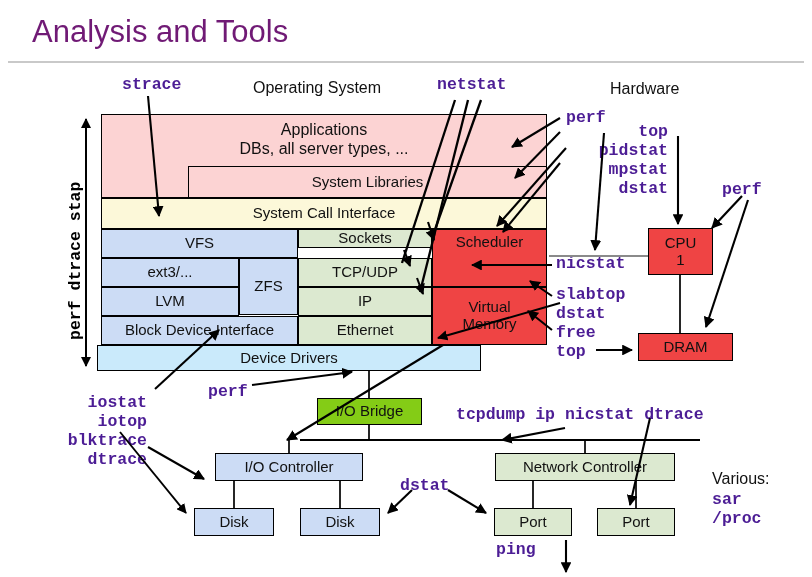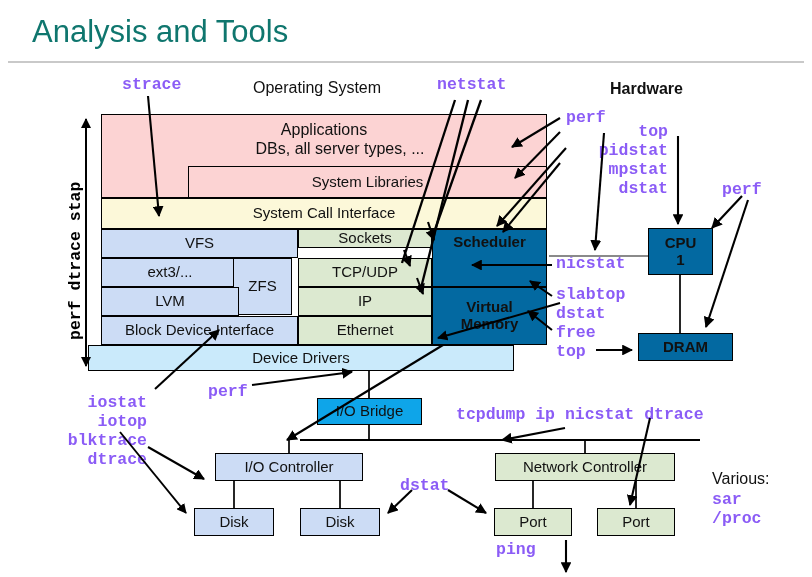--- a/index.html
+++ b/index.html
@@ -8,21 +8,21 @@
     background:#ffffff;
     font-family:"Liberation Sans", sans-serif;
     overflow:hidden;
     position:relative;
   }
   #stage{position:absolute;left:0;top:0;width:812px;height:577px;}
 
   
   .title{
     position:absolute;left:32px;top:14px;
-    font-size:31px;color:#0f766e;
+    font-size:31px;color:#701a75;
     font-family:"Liberation Sans", sans-serif;
     letter-spacing:0px;white-space:nowrap;
   }
   .title-rule{
     position:absolute;left:8px;top:61px;width:796px;height:2px;
     background:#c9c9c9;
   }
 
   
   #art{position:absolute;left:0;top:0;width:812px;height:577px;pointer-events:none;}
@@ -37,31 +37,31 @@
     color:#111;
     font-size:15px;
     line-height:1.12;
     font-family:"Liberation Sans", sans-serif;
   }
   .box.nb{border:1.1px solid #000;}
   .pink{background:#FCD3D3;}
   .cream{background:#FCF8D9;}
   .blue{background:#CCDCF5;}
   .green{background:#DCE9D0;}
-  .orange{background:#0369a1;font-weight:bold;}
-  .cyan{background:#0ea5e9;}
+  .orange{background:#ef4444;}
+  .cyan{background:#84cc16;}
   .lblue{background:#CAEAFB;}
 
   
   .tool{
     position:absolute;
     font-family:"Liberation Mono", monospace;
     font-size:16.5px;
     font-weight:bold;
-    color:#8b5cf6;
+    color:#4c1d95;
     white-space:pre;
     line-height:19px;
     letter-spacing:0px;
   }
   .tool.r{text-align:right;}
 
   
   .hdg{
     position:absolute;
     font-family:"Liberation Sans", sans-serif;
@@ -81,50 +81,50 @@
 </style>
 </head>
 <body>
 
 <div id="stage">
 
   <div class="title">Analysis and Tools</div>
   <div class="title-rule"></div>
 
   <div class="hdg" style="left:253px;top:79px;">Operating System</div>
-  <div class="hdg" style="left:610px;top:80px;font-weight:bold;">Hardware</div>
+  <div class="hdg" style="left:610px;top:80px;">Hardware</div>
 
   <div class="vlabel" style="left:66px;top:340px;">perf dtrace stap</div>
 
   <div class="box pink" style="left:101px;top:114px;width:446px;height:84px;"></div>
   <div class="hdg" style="left:101px;top:121px;width:446px;text-align:center;">Applications</div>
-  <div class="hdg" style="left:101px;top:140px;width:446px;text-align:center;margin-left:16px;">DBs, all server types, ...</div>
+  <div class="hdg" style="left:101px;top:140px;width:446px;text-align:center;">DBs, all server types, ...</div>
 
   <div class="box pink nb" style="left:188px;top:166px;width:359px;height:32px;">System Libraries</div>
 
   <div class="box cream" style="left:101px;top:198px;width:446px;height:31px;">System Call Interface</div>
 
   <div class="box blue nb" style="left:101px;top:229px;width:197px;height:29px;">VFS</div>
   <div class="box blue nb" style="left:101px;top:258px;width:138px;height:29px;">ext3/...</div>
-  <div class="box blue nb" style="left:233px;top:258px;width:59px;height:57px;">ZFS</div>
+  <div class="box blue nb" style="left:239px;top:258px;width:59px;height:57px;">ZFS</div>
   <div class="box blue nb" style="left:101px;top:287px;width:138px;height:29px;">LVM</div>
   <div class="box blue nb" style="left:101px;top:316px;width:197px;height:29px;">Block Device Interface</div>
 
   <div class="box green nb" style="left:298px;top:229px;width:134px;height:19px;">Sockets</div>
   <div class="box green nb" style="left:298px;top:258px;width:134px;height:29px;">TCP/UDP</div>
   <div class="box green nb" style="left:298px;top:287px;width:134px;height:29px;">IP</div>
   <div class="box green nb" style="left:298px;top:316px;width:134px;height:29px;">Ethernet</div>
 
   <div class="box orange nb" style="left:432px;top:229px;width:115px;height:58px;align-items:flex-start;padding-top:4px;">Scheduler</div>
   <div class="box orange nb two-line" style="left:432px;top:287px;width:115px;height:58px;">
     <span>Virtual</span>
     <span>Memory</span>
   </div>
 
-  <div class="box lblue" style="left:88px;top:345px;width:426px;height:26px;">Device Drivers</div>
+  <div class="box lblue" style="left:97px;top:345px;width:384px;height:26px;">Device Drivers</div>
 
   <div class="box orange two-line" style="left:648px;top:228px;width:65px;height:47px;font-size:15px;">
     <span>CPU</span>
     <span>1</span>
   </div>
 
   <div class="box orange" style="left:638px;top:333px;width:95px;height:28px;">DRAM</div>
 
   <div class="box cyan" style="left:317px;top:398px;width:105px;height:27px;">I/O Bridge</div>
 

